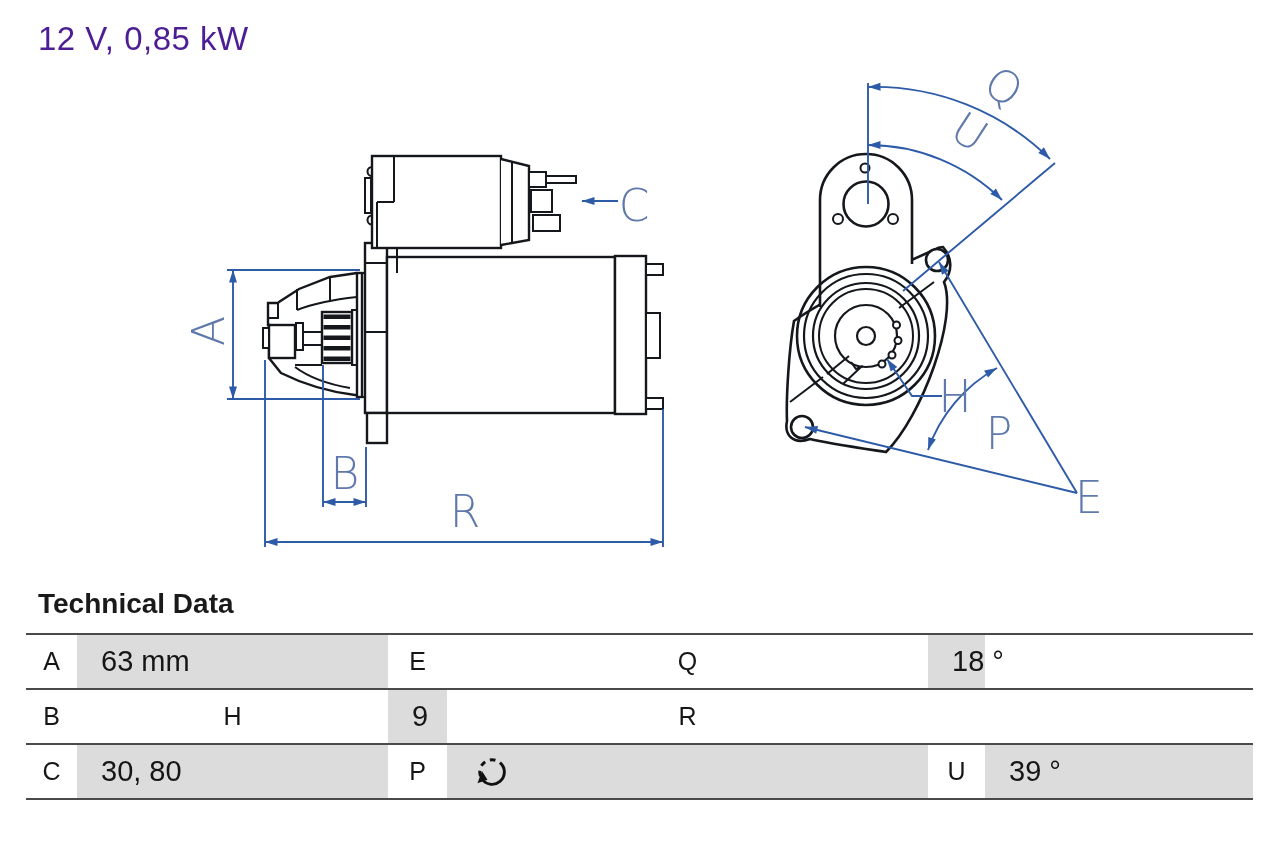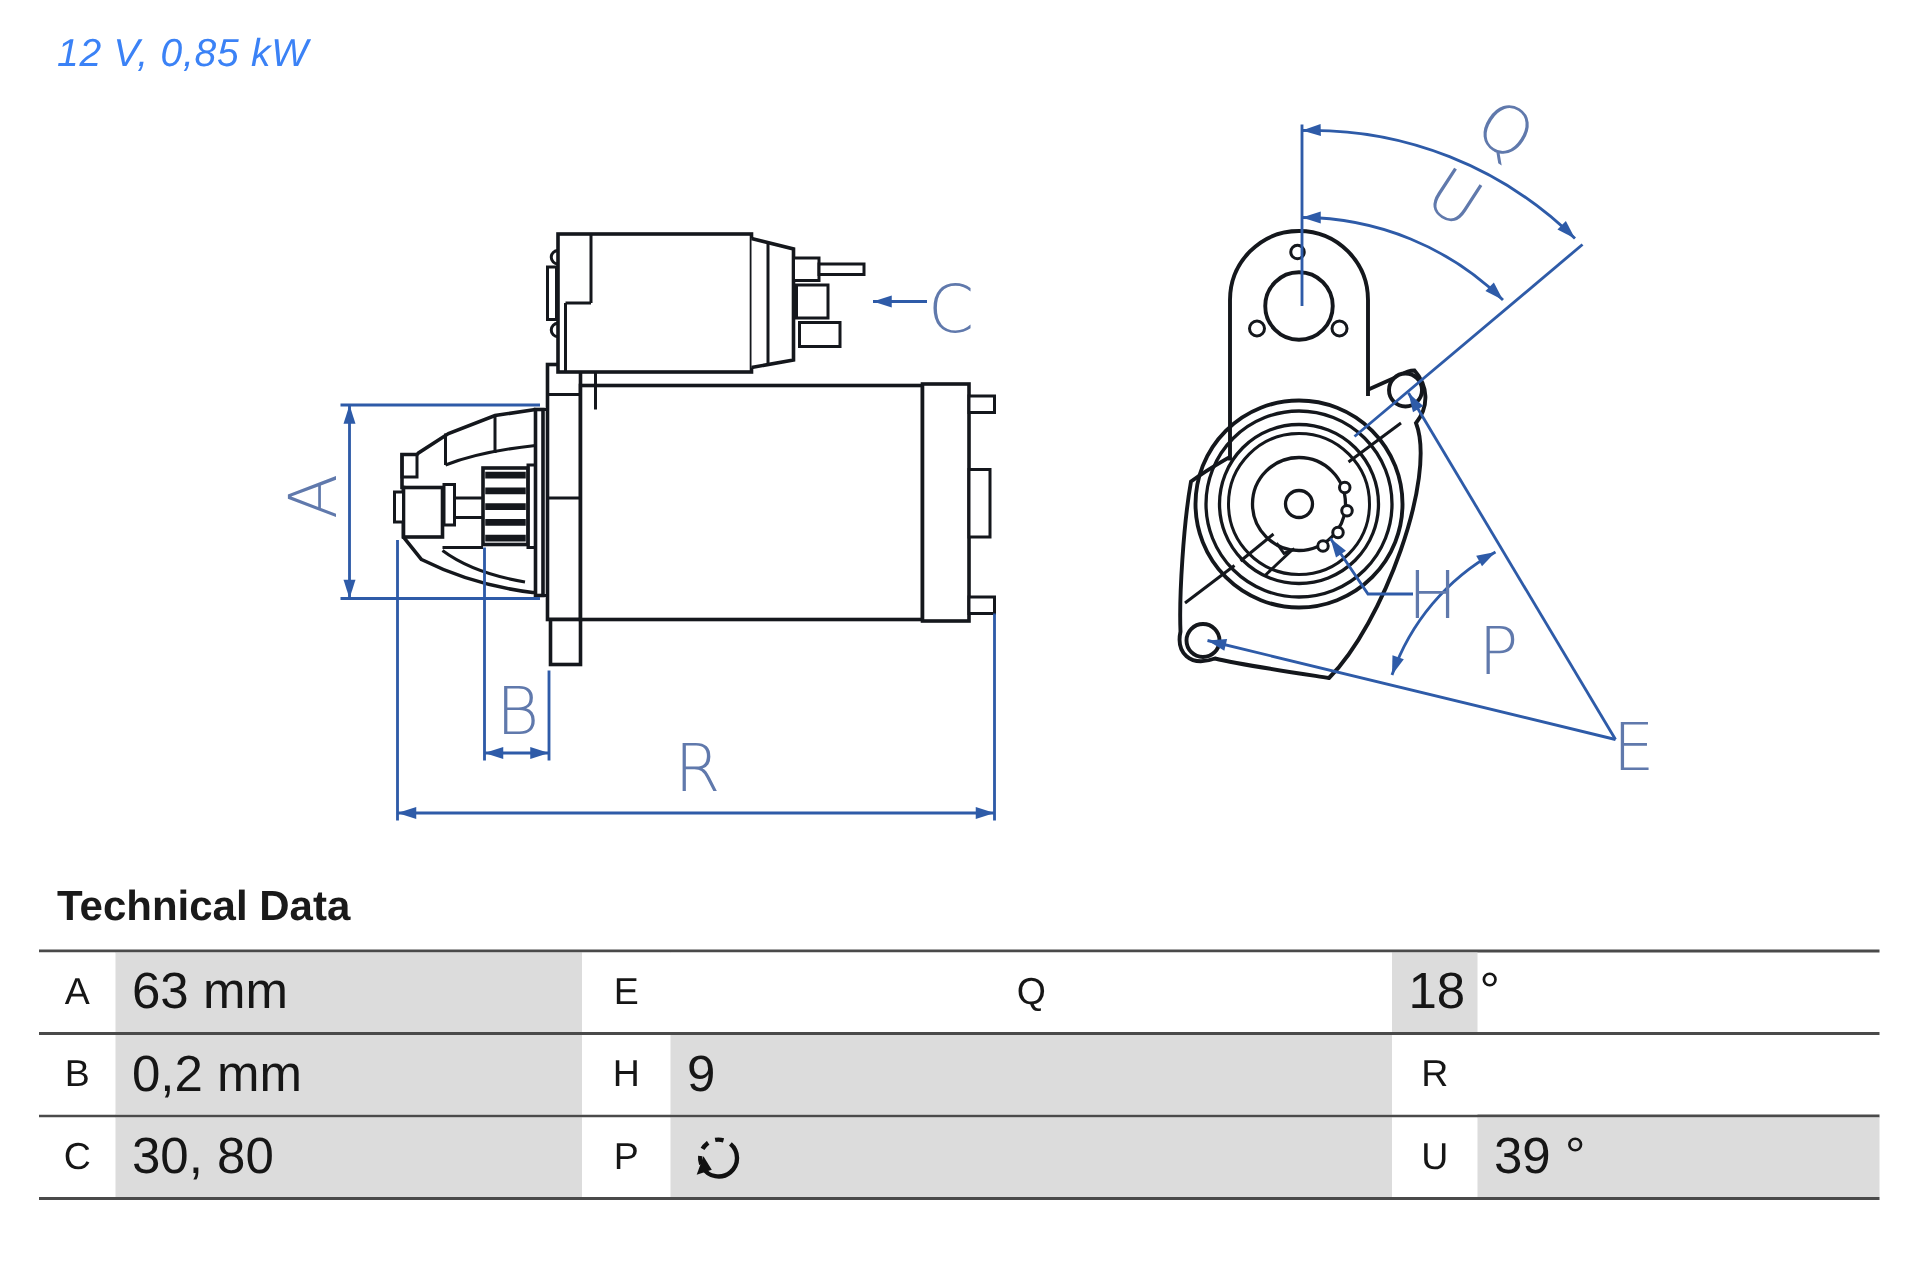--- a/index.html
+++ b/index.html
@@ -1,23 +1,23 @@
 <!DOCTYPE html>
 <html><head>
 <meta charset="utf-8">
 <style>
   html,body{margin:0;padding:0;background:#ffffff;}
   body{width:1280px;height:853px;position:relative;font-family:"Liberation Sans",sans-serif;color:#161616;overflow:hidden;}
-  .page-title{position:absolute;left:38px;top:20px;font-size:26px;font-weight:500;letter-spacing:.5px;color:#3b82f6;font-style:italic;}
+  .page-title{position:absolute;left:38px;top:20px;font-size:33px;font-weight:500;letter-spacing:.5px;color:#4c1d95;}
   .drawing{position:absolute;left:0;top:0;width:1280px;height:585px;}
   .tech-heading{position:absolute;left:38px;top:588px;font-size:28px;font-weight:700;color:#1a1a1a;}
   .tech-table{position:absolute;left:26px;top:633px;width:1227px;border-top:2px solid #4a4a4a;}
   .t-row{display:grid;grid-template-columns:51px 311px 59px 481px 57px 268px;height:53px;border-bottom:2px solid #4a4a4a;}
   .t-key{background:#ffffff;display:flex;align-items:center;justify-content:center;font-size:25px;}
-  .t-val{background:#dcdcdc;display:flex;align-items:center;padding-left:11px;font-size:34px;white-space:pre;}
+  .t-val{background:#dcdcdc;display:flex;align-items:center;padding-left:24px;font-size:29px;white-space:pre;}
   .rot-icon{margin-left:2px;}
   svg text.dim{font-family:"DejaVu Sans",sans-serif;font-weight:300;fill:#6079ac;font-size:44px;}
 </style>
 </head>
 <body>
 
 <div class="page-title">12 V, 0,85 kW</div>
 
 <svg class="drawing" viewBox="0 0 1280 585" xmlns="http://www.w3.org/2000/svg">
   <defs>
@@ -162,21 +162,20 @@
 <div class="tech-table">
   <div class="t-row">
     <div class="t-key">A</div>
     <div class="t-val">63 mm</div>
     <div class="t-key">E</div>
     <div class="t-key">Q</div>
     <div class="t-val">18 °</div>
   </div>
   <div class="t-row">
     <div class="t-key">B</div>
-    <div class="t-val">0,2 mm</div>
     <div class="t-key">H</div>
     <div class="t-val">9</div>
     <div class="t-key">R</div>
   </div>
   <div class="t-row">
     <div class="t-key">C</div>
     <div class="t-val">30, 80</div>
     <div class="t-key">P</div>
     <div class="t-val">
       <span></span>

